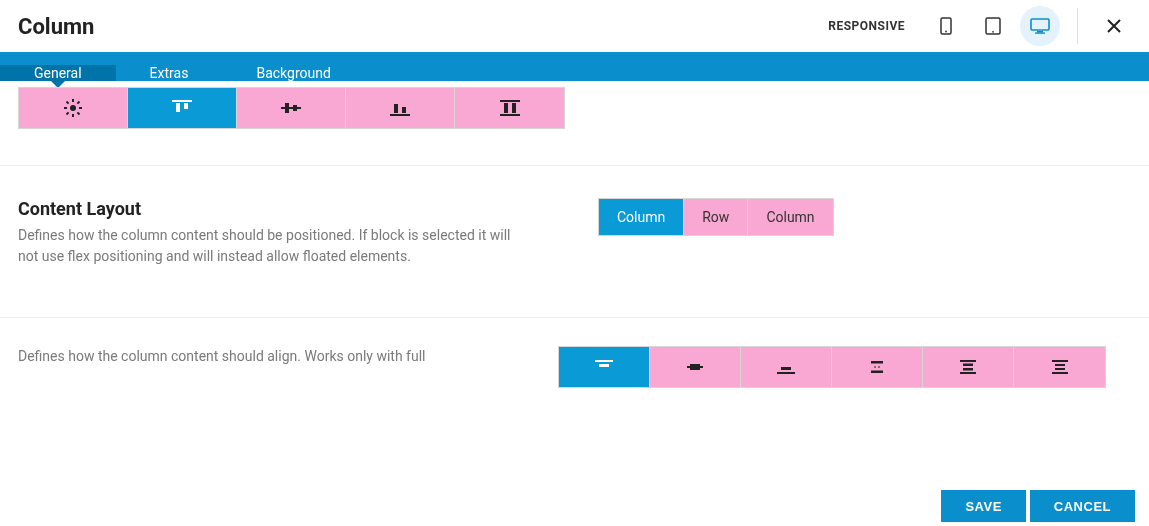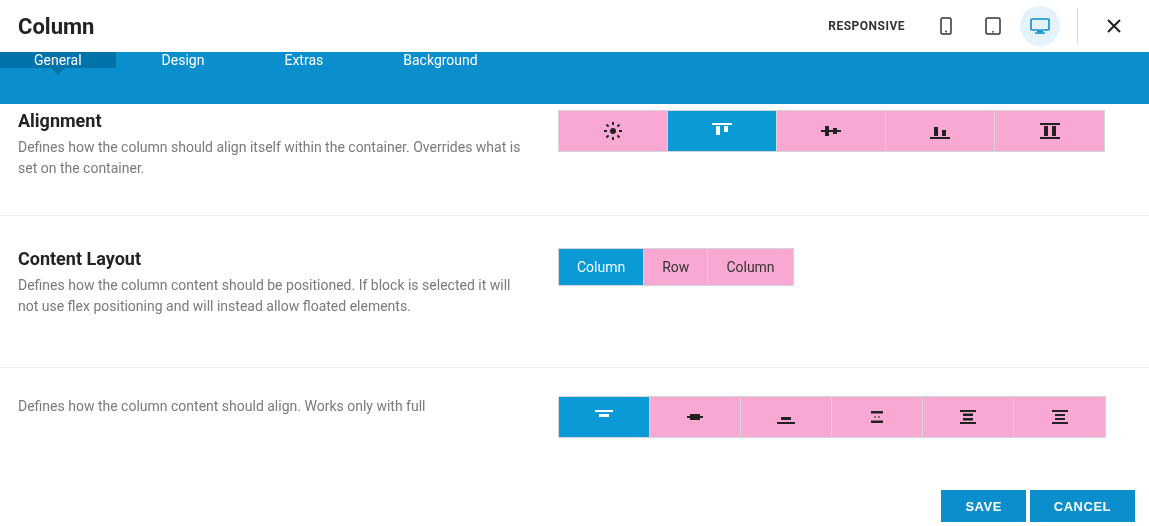--- a/index.html
+++ b/index.html
@@ -7,36 +7,36 @@
 
   .header { display:flex; align-items:center; justify-content:space-between; height:52px; padding:0 20px 0 18px; }
   .header-title { font-size:22px; font-weight:700; color:#222; }
   .header-right { display:flex; align-items:center; gap:7px; }
   .resp-label { font-size:12px; font-weight:700; color:#333; letter-spacing:0.5px; margin-right:14px; }
   .resp-btn { width:40px; height:40px; display:flex; align-items:center; justify-content:center; cursor:pointer; border-radius:50%; color:#333; }
   .resp-btn.active { background:#e4f2fb; color:#0a8fcc; }
   .divider-v { width:1px; height:36px; background:#ddd; margin:0 14px 0 10px; }
   .close-btn { width:30px; height:30px; display:flex; align-items:center; justify-content:center; cursor:pointer; font-size:20px; color:#222; }
 
-  .tabbar { background:#0a8fcc; height:52px; display:flex; align-items:flex-start;gap:12px; }
+  .tabbar { background:#0a8fcc; height:29px; display:flex; align-items:flex-end; }
   .tab { position:relative; color:#fff; font-size:14px; display:flex; align-items:center; padding:0 34px; cursor:pointer; }
   .tab.active { background:#0073a8; }
   .tab.active::after { content:""; position:absolute; left:50%; bottom:-7px; transform:translateX(-50%); border-left:7px solid transparent; border-right:7px solid transparent; border-top:7px solid #0073a8; }
 
   .content-wrap { position:relative; height:calc(526px - 52px - 40px - 40px); }
   .content { overflow-y:scroll; height:100%; }
 
   
   .content::-webkit-scrollbar { width:16px; }
   .content::-webkit-scrollbar-track { background:#f1f1f1; }
   .content::-webkit-scrollbar-thumb { background:#c1c1c1; }
   .content::-webkit-scrollbar-button { background:#f1f1f1; height:16px; }
 
   .section { display:flex; border-bottom:1px solid #eee; padding:6px 18px 36px 18px; }
-  .section:nth-child(2){ padding-top:32px; padding-bottom:50px;}
+  .section:nth-child(2){ padding-top:32px; padding-bottom:50px;gap:40px;}
   .section:nth-child(3){ padding-top:28px; padding-bottom:10px; border-bottom:none;}
   .section-left { width:540px; padding-right:30px; }
   .section-title { font-size:18px; font-weight:700; color:#222; margin-bottom:6px; }
   .section-desc { font-size:14px; color:#7a7a7a; line-height:1.5; }
 
   .section-right { flex:1; display:flex; align-items:flex-start; }
 
   .seg { display:flex; border:1px solid #d6d6d6; }
   .seg-btn { border-right:1px solid #d6d6d6; display:flex; align-items:center; justify-content:center; cursor:pointer; background:#f9a8d4; color:#333; font-size:14px; }
   .seg-btn:last-child { border-right:none; }
@@ -81,33 +81,28 @@
     <div class="close-btn">
       <svg width="14" height="14" viewBox="0 0 14 14">
           <path d="M1 1 L13 13 M13 1 L1 13" stroke="#222" stroke-width="2"></path>
         </svg>
     </div>
   </div>
 </div>
 
 <div class="tabbar">
   <div class="tab active">General</div>
-  <div class="tab">Design</div>
   <div class="tab">Extras</div>
   <div class="tab">Background</div>
 </div>
 
 <div class="content-wrap">
 <div class="content">
 
   <div class="section">
-    <div class="section-left">
-      <div class="section-title">Alignment</div>
-      <div class="section-desc">Defines how the column should align itself within the container. Overrides what is set on the container.</div>
-    </div>
     <div class="section-right">
       <div class="seg seg-align">
         <div class="seg-btn">
           <svg width="20" height="20" viewBox="0 0 20 20">
                 <circle cx="10" cy="10" r="3" fill="#222"></circle>
                 <g stroke="#222" stroke-width="2">
                   <line x1="10" y1="1" x2="10" y2="4"></line>
                   <line x1="10" y1="16" x2="10" y2="19"></line>
                   <line x1="1" y1="10" x2="4" y2="10"></line>
                   <line x1="16" y1="10" x2="19" y2="10"></line>

